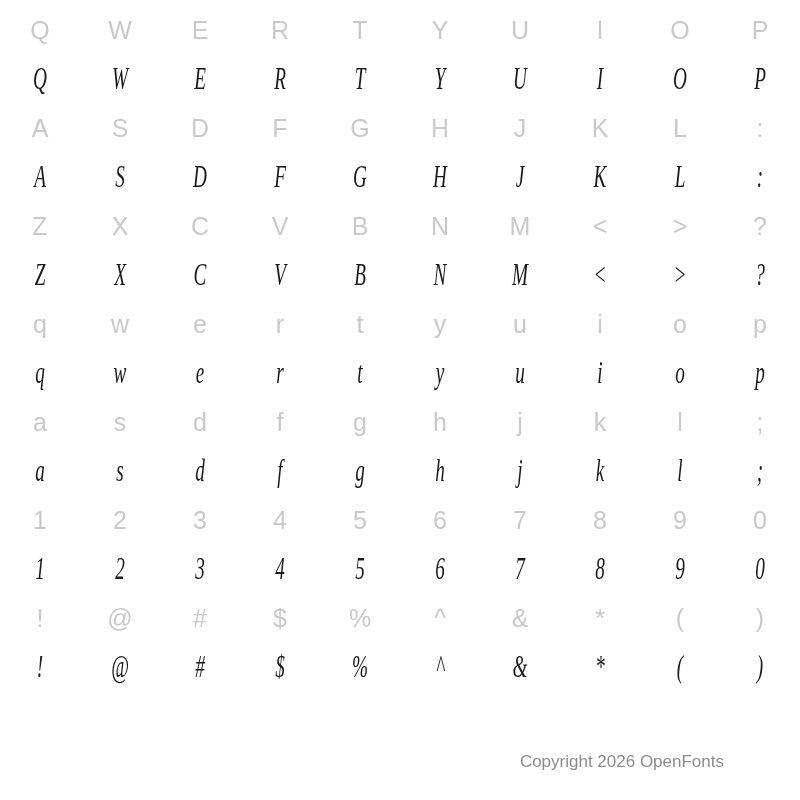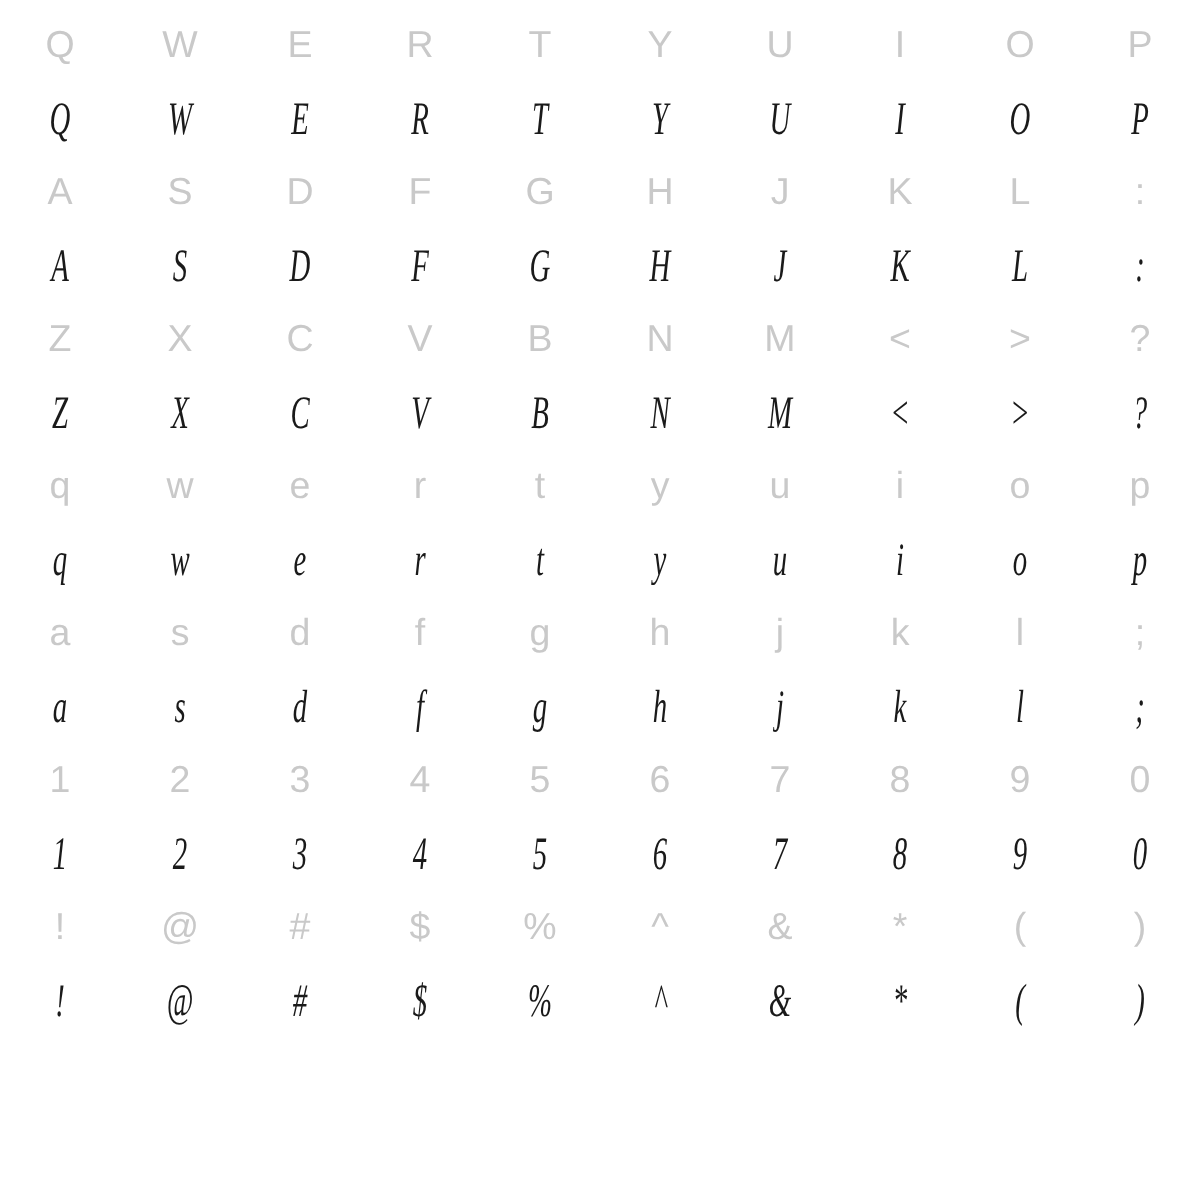--- a/index.html
+++ b/index.html
@@ -238,13 +238,14 @@
         <div class="cell">#</div>
         <div class="cell">$</div>
         <div class="cell">%</div>
         <div class="cell">^</div>
         <div class="cell">&amp;</div>
         <div class="cell">*</div>
         <div class="cell">(</div>
         <div class="cell">)</div>
       </div>
     </div>
+  <div class="copyright">Copyright 2026 OpenFonts</div>
 </div>
 
 </body></html>

